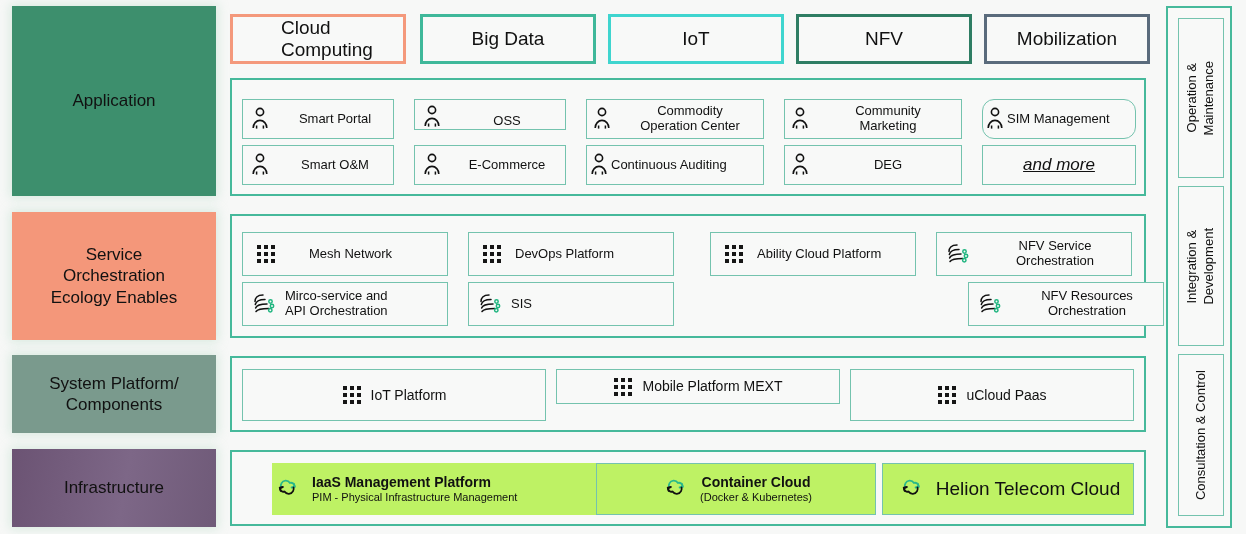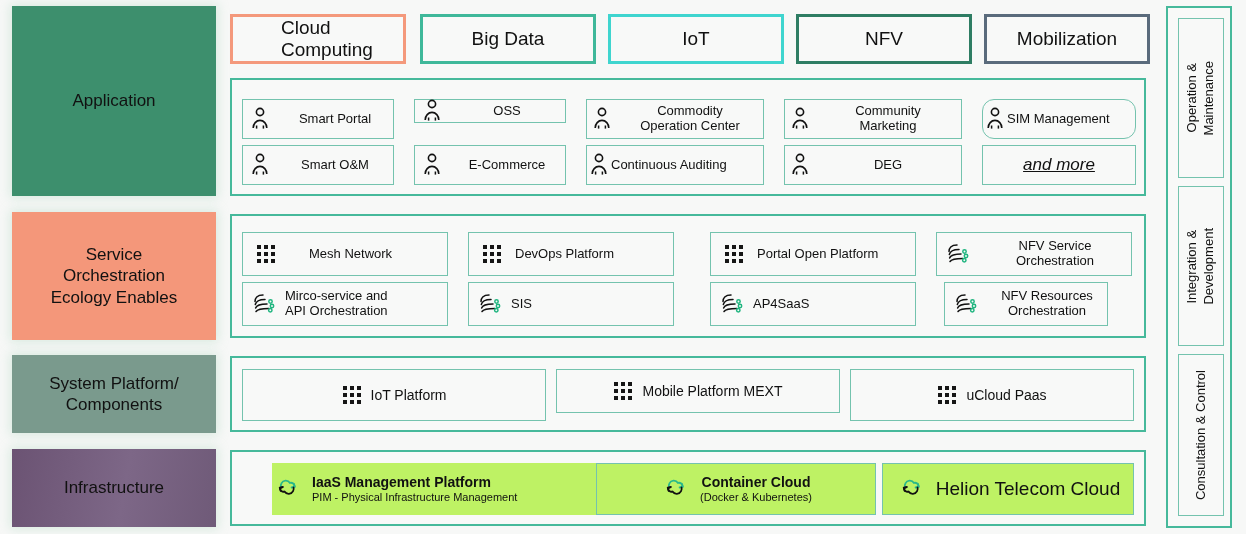--- a/index.html
+++ b/index.html
@@ -137,21 +137,21 @@
         <svg width="20" height="24" viewBox="0 0 20 24">
             <circle cx="10" cy="5" r="3.6" fill="none" stroke="#111" stroke-width="1.6"></circle>
             <path d="M3.2 21 A6.8 7.6 0 0 1 16.8 21" fill="none" stroke="#111" stroke-width="1.6"></path>
             <line x1="6.6" y1="18.5" x2="6.6" y2="21.6" stroke="#111" stroke-width="1.5"></line>
             <line x1="13.4" y1="18.5" x2="13.4" y2="21.6" stroke="#111" stroke-width="1.5"></line>
           </svg>
       </span>
       <span class="txt" style="white-space:pre-line">Smart Portal</span>
     </div>
 
-    <div class="card" style="left:182px;top:19px;width:152px;height:24px;">
+    <div class="card" style="left:182px;top:19px;width:152px;height:31px;align-items:flex-end;">
       <span class="ico" style="width:34px;">
         <svg width="20" height="24" viewBox="0 0 20 24">
             <circle cx="10" cy="5" r="3.6" fill="none" stroke="#111" stroke-width="1.6"></circle>
             <path d="M3.2 21 A6.8 7.6 0 0 1 16.8 21" fill="none" stroke="#111" stroke-width="1.6"></path>
             <line x1="6.6" y1="18.5" x2="6.6" y2="21.6" stroke="#111" stroke-width="1.5"></line>
             <line x1="13.4" y1="18.5" x2="13.4" y2="21.6" stroke="#111" stroke-width="1.5"></line>
           </svg>
       </span>
       <span class="txt" style="white-space:pre-line">OSS</span>
     </div>
@@ -296,21 +296,21 @@
               <rect x="15" y="1" width="4" height="4"></rect>
               <rect x="1" y="8" width="4" height="4"></rect>
               <rect x="8" y="8" width="4" height="4"></rect>
               <rect x="15" y="8" width="4" height="4"></rect>
               <rect x="1" y="15" width="4" height="4"></rect>
               <rect x="8" y="15" width="4" height="4"></rect>
               <rect x="15" y="15" width="4" height="4"></rect>
             </g>
           </svg>
       </span>
-      <span class="txt" style="white-space:pre-line;text-align:left">Portal Open Platform</span>
+      <span class="txt" style="white-space:pre-line;text-align:left">Ability Cloud Platform</span>
     </div>
 
     <div class="card" style="left:704px;top:16px;width:196px;height:44px;">
       <span class="ico" style="width:42px;">
         <svg width="26" height="26" viewBox="0 0 26 26">
           <g fill="none" stroke="#111" stroke-width="1.5" stroke-linecap="round">
             <path d="M12 4 C6 4 4 7.5 4 10.5"></path>
             <path d="M14 8.5 C8 8.5 5 10.5 4.3 13.5"></path>
             <path d="M16 13 C9 13 5.5 14.5 4.6 17"></path>
             <path d="M18 17.5 C10 17.5 6 18.8 5 20.5"></path>
@@ -358,40 +358,22 @@
           <g fill="none" stroke="#1fb57f" stroke-width="1.5">
             <circle cx="19.5" cy="10.5" r="1.7"></circle>
             <circle cx="21" cy="15" r="1.7"></circle>
             <circle cx="19.3" cy="19.2" r="1.7"></circle>
           </g>
         </svg>
       </span>
       <span class="txt" style="white-space:pre-line;text-align:left">SIS</span>
     </div>
 
-    <div class="card" style="left:478px;top:66px;width:206px;height:44px;">
-      <span class="ico" style="width:42px;">
-        <svg width="26" height="26" viewBox="0 0 26 26">
-          <g fill="none" stroke="#111" stroke-width="1.5" stroke-linecap="round">
-            <path d="M12 4 C6 4 4 7.5 4 10.5"></path>
-            <path d="M14 8.5 C8 8.5 5 10.5 4.3 13.5"></path>
-            <path d="M16 13 C9 13 5.5 14.5 4.6 17"></path>
-            <path d="M18 17.5 C10 17.5 6 18.8 5 20.5"></path>
-          </g>
-          <g fill="none" stroke="#1fb57f" stroke-width="1.5">
-            <circle cx="19.5" cy="10.5" r="1.7"></circle>
-            <circle cx="21" cy="15" r="1.7"></circle>
-            <circle cx="19.3" cy="19.2" r="1.7"></circle>
-          </g>
-        </svg>
-      </span>
-      <span class="txt" style="white-space:pre-line;text-align:left">AP4SaaS</span>
-    </div>
-
-    <div class="card" style="left:712px;top:66px;width:164px;height:44px;">
+
+    <div class="card" style="left:736px;top:66px;width:196px;height:44px;">
       <span class="ico" style="width:42px;">
         <svg width="26" height="26" viewBox="0 0 26 26">
           <g fill="none" stroke="#111" stroke-width="1.5" stroke-linecap="round">
             <path d="M12 4 C6 4 4 7.5 4 10.5"></path>
             <path d="M14 8.5 C8 8.5 5 10.5 4.3 13.5"></path>
             <path d="M16 13 C9 13 5.5 14.5 4.6 17"></path>
             <path d="M18 17.5 C10 17.5 6 18.8 5 20.5"></path>
           </g>
           <g fill="none" stroke="#1fb57f" stroke-width="1.5">
             <circle cx="19.5" cy="10.5" r="1.7"></circle>
@@ -419,21 +401,21 @@
               <rect x="15" y="8" width="4" height="4"></rect>
               <rect x="1" y="15" width="4" height="4"></rect>
               <rect x="8" y="15" width="4" height="4"></rect>
               <rect x="15" y="15" width="4" height="4"></rect>
             </g>
           </svg>
       </span>
       <span class="txt">IoT Platform</span>
     </div>
 
-    <div class="card sys-card" style="left:324px;top:11px;width:284px;height:44px;">
+    <div class="card sys-card" style="left:324px;top:11px;width:284px;height:35px;">
       <span class="ico">
         <svg width="20" height="20" viewBox="0 0 20 20">
             <g fill="#161616">
               <rect x="1" y="1" width="4" height="4"></rect>
               <rect x="8" y="1" width="4" height="4"></rect>
               <rect x="15" y="1" width="4" height="4"></rect>
               <rect x="1" y="8" width="4" height="4"></rect>
               <rect x="8" y="8" width="4" height="4"></rect>
               <rect x="15" y="8" width="4" height="4"></rect>
               <rect x="1" y="15" width="4" height="4"></rect>

